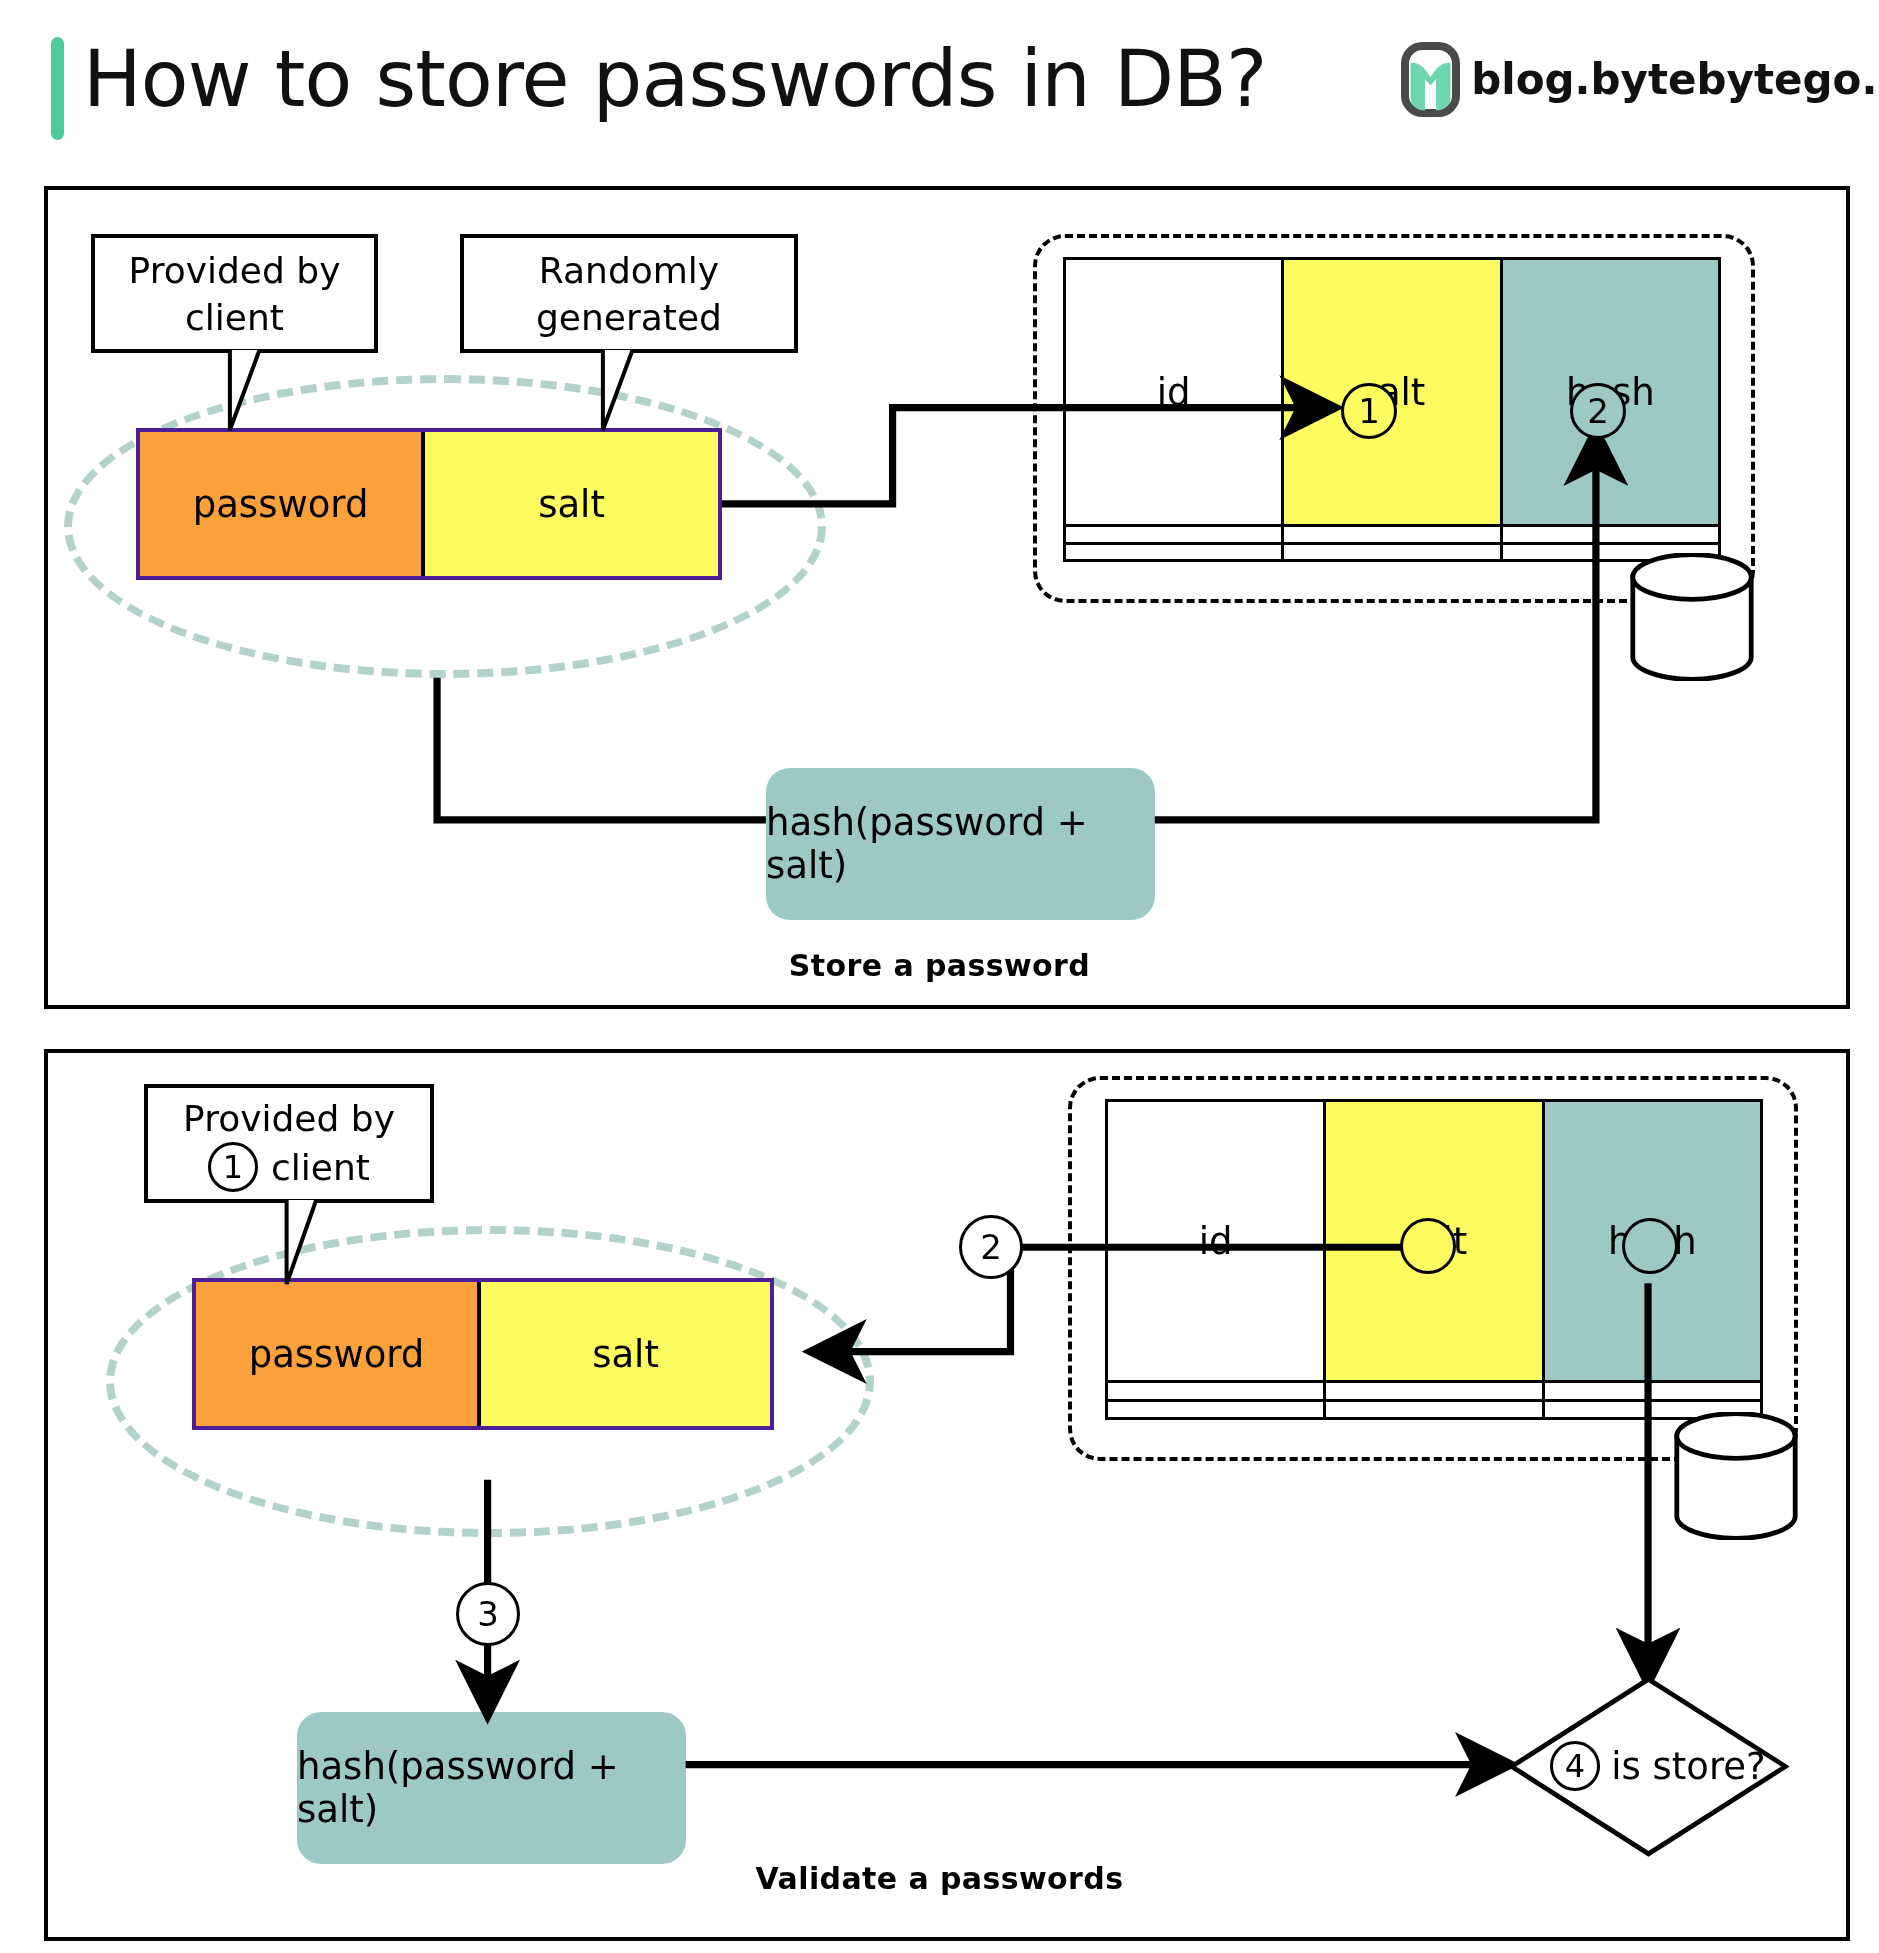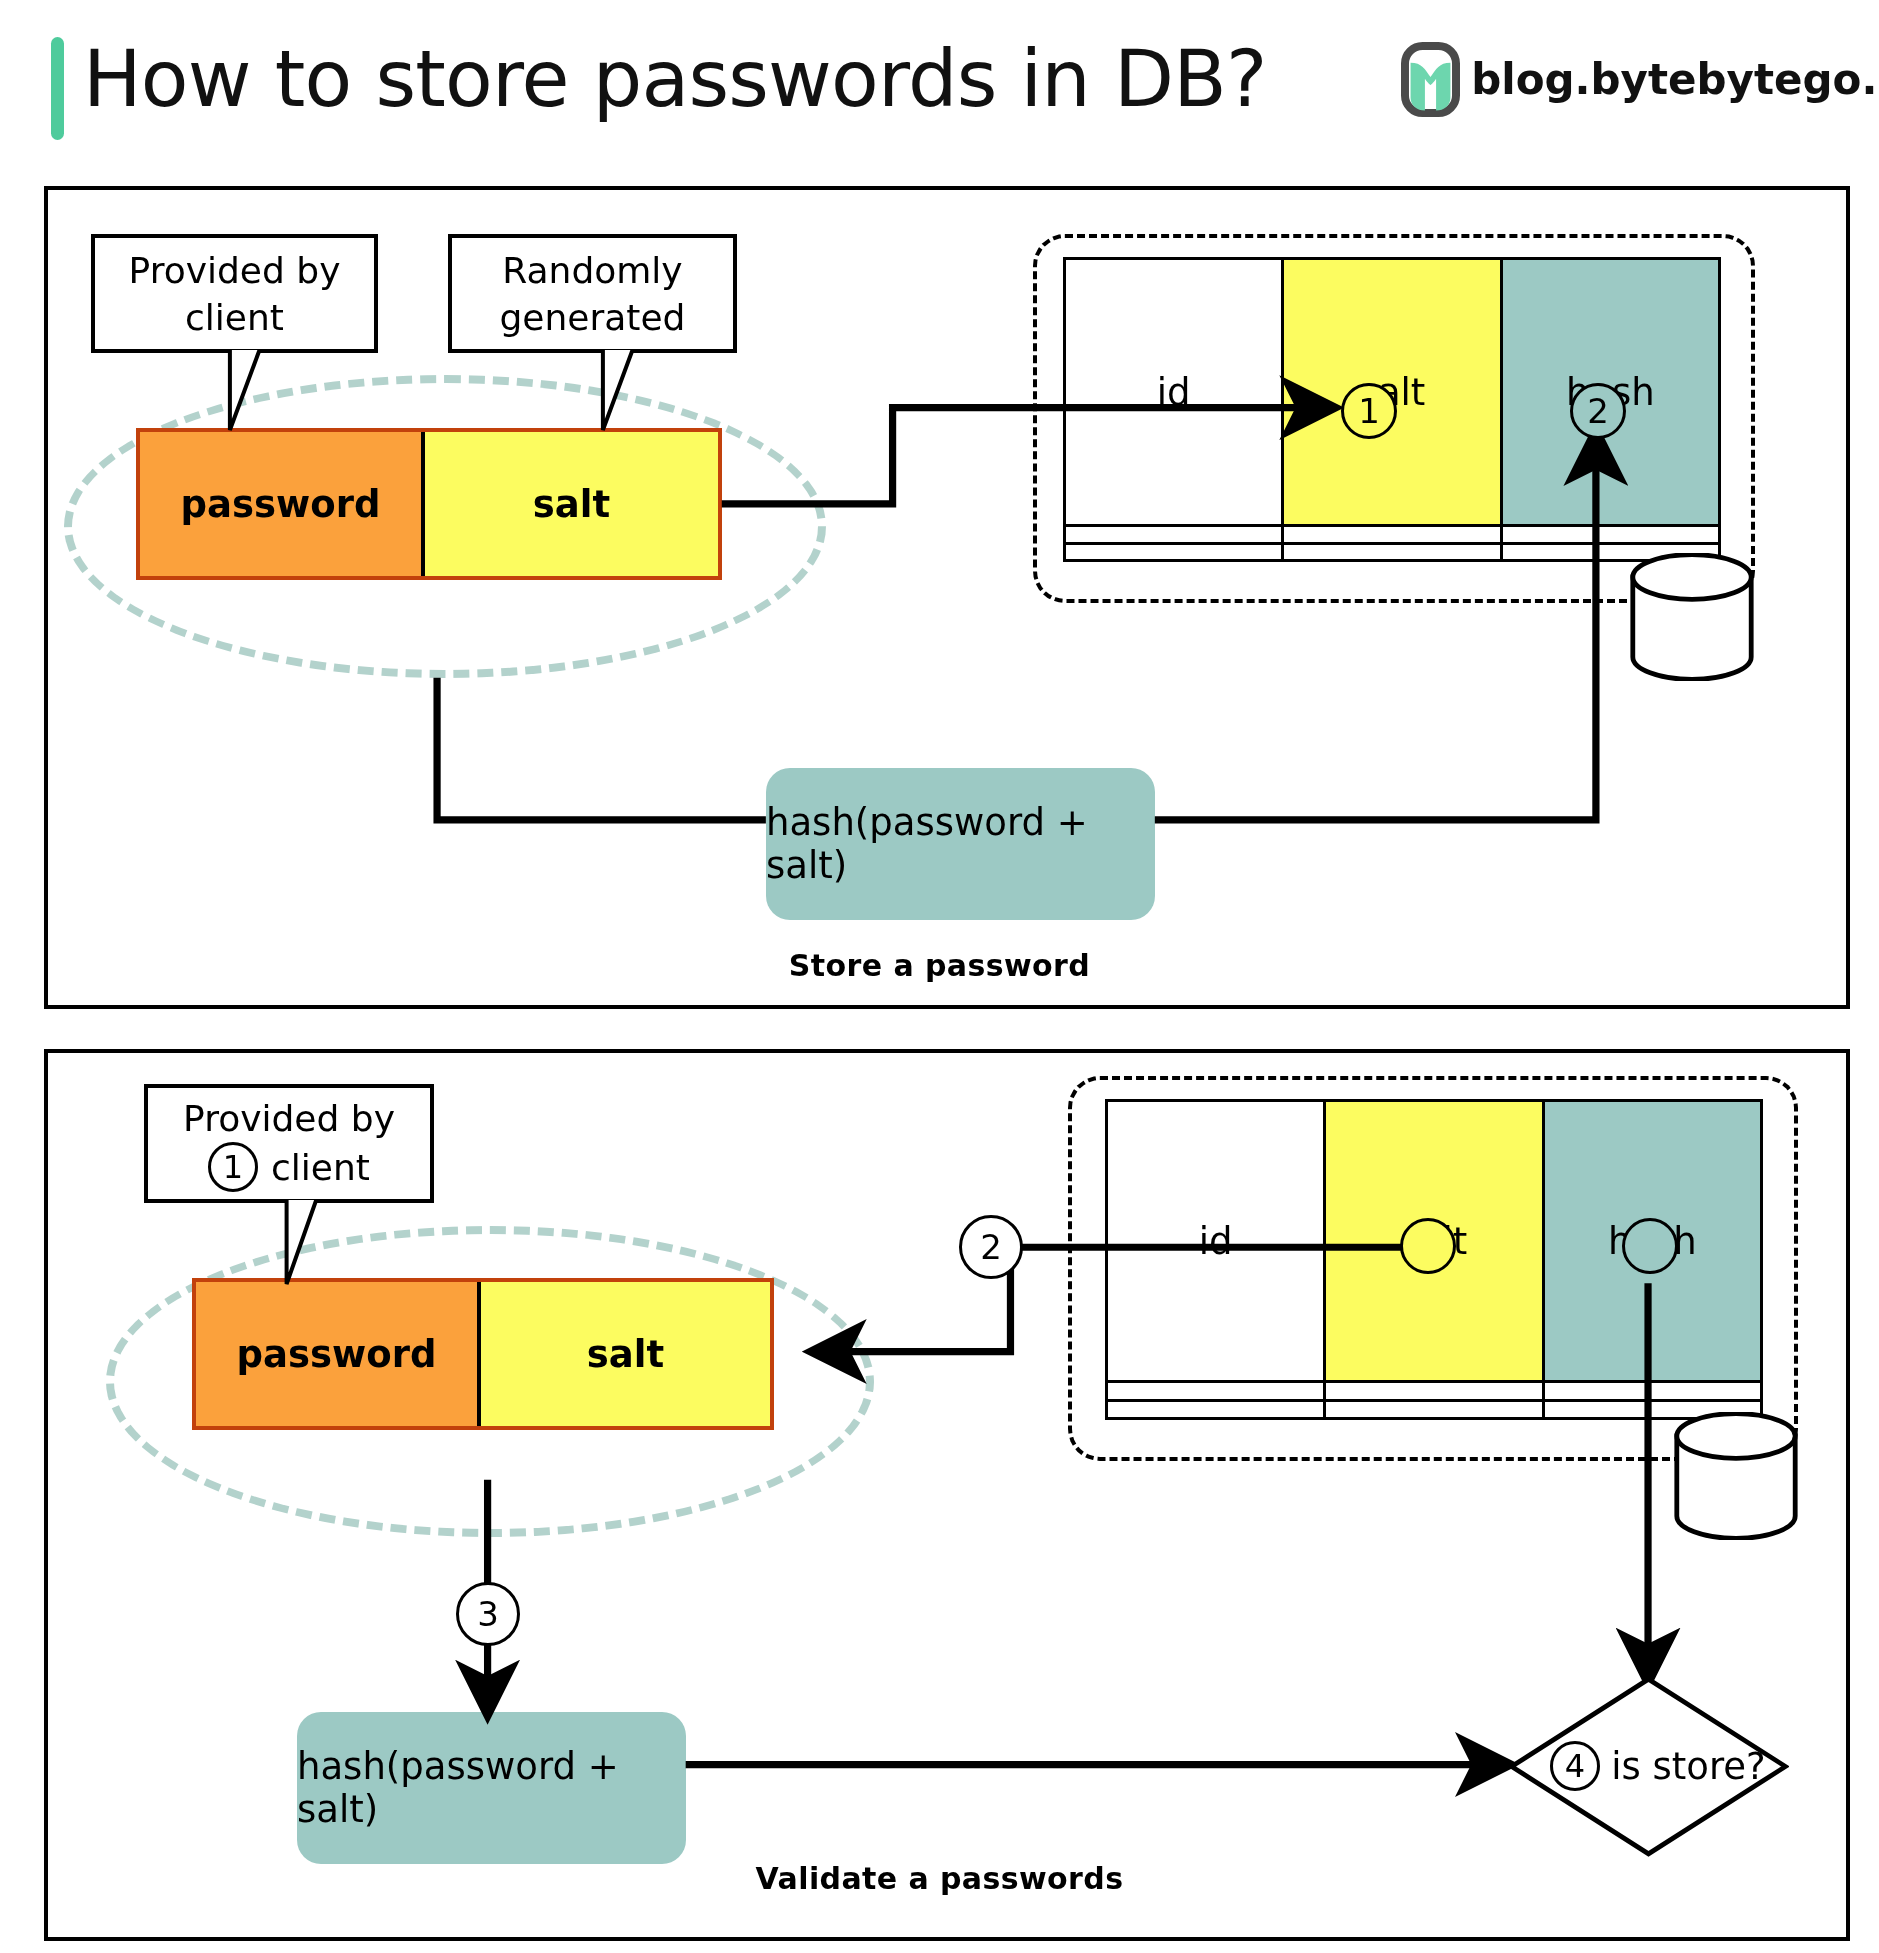--- a/index.html
+++ b/index.html
@@ -52,21 +52,21 @@
   }
   .callout-tail{position:absolute;pointer-events:none;}
 
   
   .ellipse{
     position:absolute;border:8.8px dashed #B3D2CC;border-radius:50%;
     box-sizing:border-box;background:transparent;
   }
 
   
-  .pwbar{position:absolute;display:flex;border:4px solid #c2410c;box-sizing:border-box;font-weight:bold;}
+  .pwbar{position:absolute;display:flex;border:4px solid #4c1d95;box-sizing:border-box;}
   .pwbar .cell{
     display:flex;align-items:center;justify-content:center;
     font-size:37px;color:#000;box-sizing:border-box;
   }
   .pwbar .cell.password{background:#FBA13C;}
   .pwbar .cell.salt{background:#FCFC60;border-left:4px solid #000;}
 
   
   .hashbox{
     position:absolute;background:#9CC9C4;border-radius:24px;
@@ -168,21 +168,21 @@
   <div class="callout" style="left:91px;top:234px;width:287px;height:119px;">
     <div>
       <div>Provided by</div>
       <div>client</div>
     </div>
   </div>
   <svg class="callout-tail" style="left:91px;top:350px;width:289px;height:88px;z-index:4;" viewBox="0 0 360 110">
     <path d="M 173 0 L 173 100 L 210 0" fill="#fff" stroke="#000" stroke-width="5"></path>
   </svg>
 
-  <div class="callout" style="left:448px;top:234px;width:289px;height:119px;">
+  <div class="callout" style="left:460px;top:234px;width:338px;height:119px;">
     <div>
       <div>Randomly</div>
       <div>generated</div>
     </div>
   </div>
   <svg class="callout-tail" style="left:460px;top:350px;width:289px;height:88px;z-index:4;" viewBox="0 0 360 110">
     <path d="M 178 0 L 178 100 L 215 0" fill="#fff" stroke="#000" stroke-width="5"></path>
   </svg>
 
   <div class="ellipse" style="left:64px;top:375px;width:762px;height:303px;"></div>

